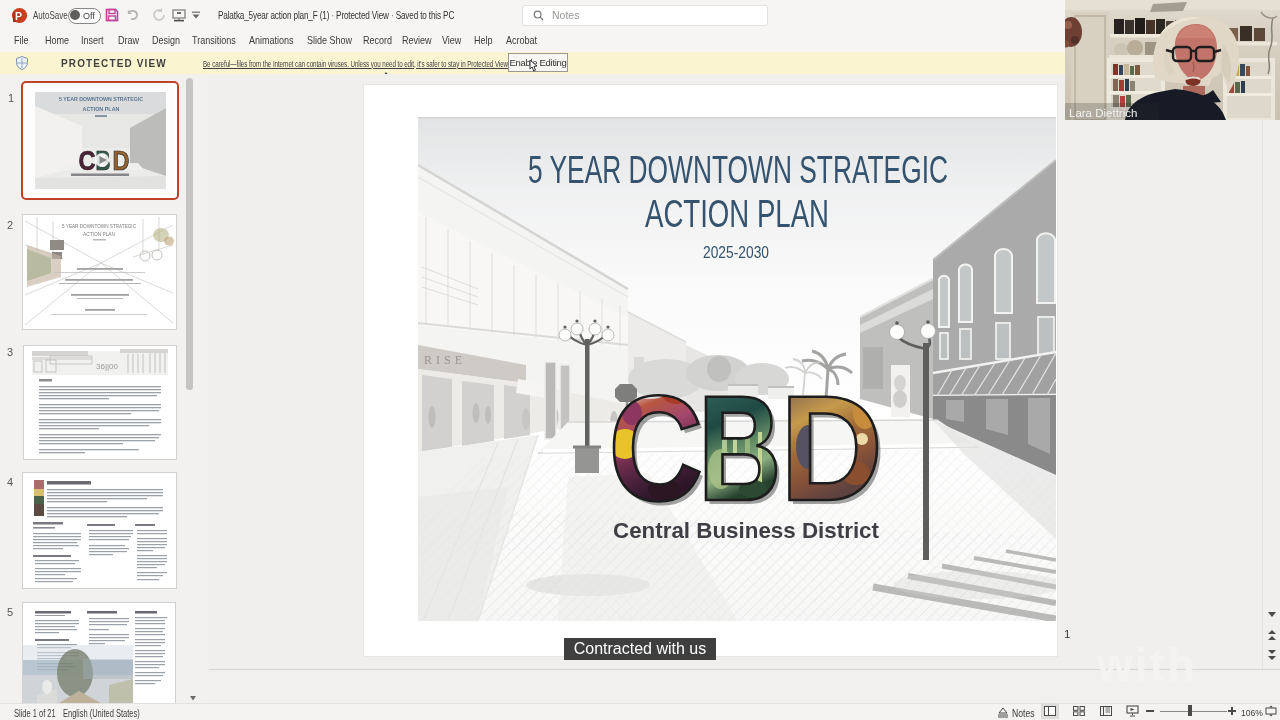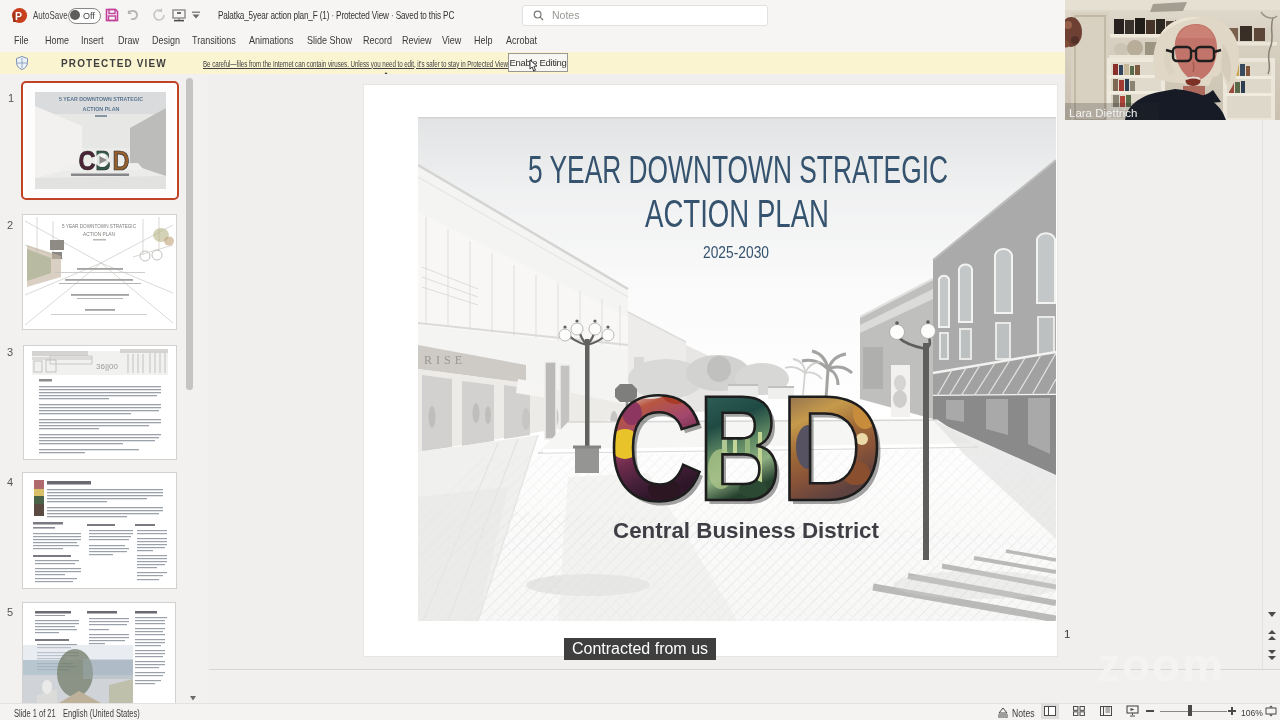--- a/index.html
+++ b/index.html
@@ -642,23 +642,23 @@
           <use href="#pD"></use>
   </g>
 </g>
 <text x="328" y="421" text-anchor="middle" font-size="21.5" font-weight="bold" fill="#3e3e44" textLength="266" lengthAdjust="spacingAndGlyphs" font-family="Liberation Sans,sans-serif">Central Business District</text>
 </svg>
 </div>
 
 <div class="abs" style="left:209px;top:669px;width:1071px;height:1px;background:#d8d6d4;"></div>
 <div class="abs" style="left:209px;top:670px;width:1071px;height:33px;background:#f1f0ef;"></div>
 
-<div class="abs" style="left:1097px;top:638px;font-size:46px;font-weight:bold;color:#f4f3f2;letter-spacing:2px;font-family:'Liberation Sans',sans-serif;">zoom</div>
-
-<div class="abs" style="left:564px;top:638px;width:152px;height:22px;background:#3f3f3f;color:#fff;font-size:16px;text-align:center;line-height:22px;">Contracted from us</div>
+<div class="abs" style="left:1097px;top:638px;font-size:46px;font-weight:bold;color:#f4f3f2;letter-spacing:2px;font-family:'Liberation Sans',sans-serif;">with</div>
+
+<div class="abs" style="left:564px;top:638px;width:152px;height:22px;background:#3f3f3f;color:#fff;font-size:16px;text-align:center;line-height:22px;">Contracted with us</div>
 
 <div class="abs" style="left:1064px;top:628px;font-size:11.5px;color:#3c3c3c;">1</div>
 
 <div class="abs" style="left:1262px;top:120px;width:1px;height:549px;background:#e3e2e1;"></div>
 
 <svg class="abs" style="left:1265px;top:610px" width="14" height="52" viewBox="0 0 14 52">
   <path d="M3 2 h8 l-4 5 z" fill="#4a4a4a"></path>
   <path d="M3 24 l4-4 l4 4 z M3 30 l4-4 l4 4 z" fill="#4a4a4a"></path>
   <path d="M3 40 l4 4 l4-4 z M3 46 l4 4 l4-4 z" fill="#4a4a4a"></path>
 </svg>

